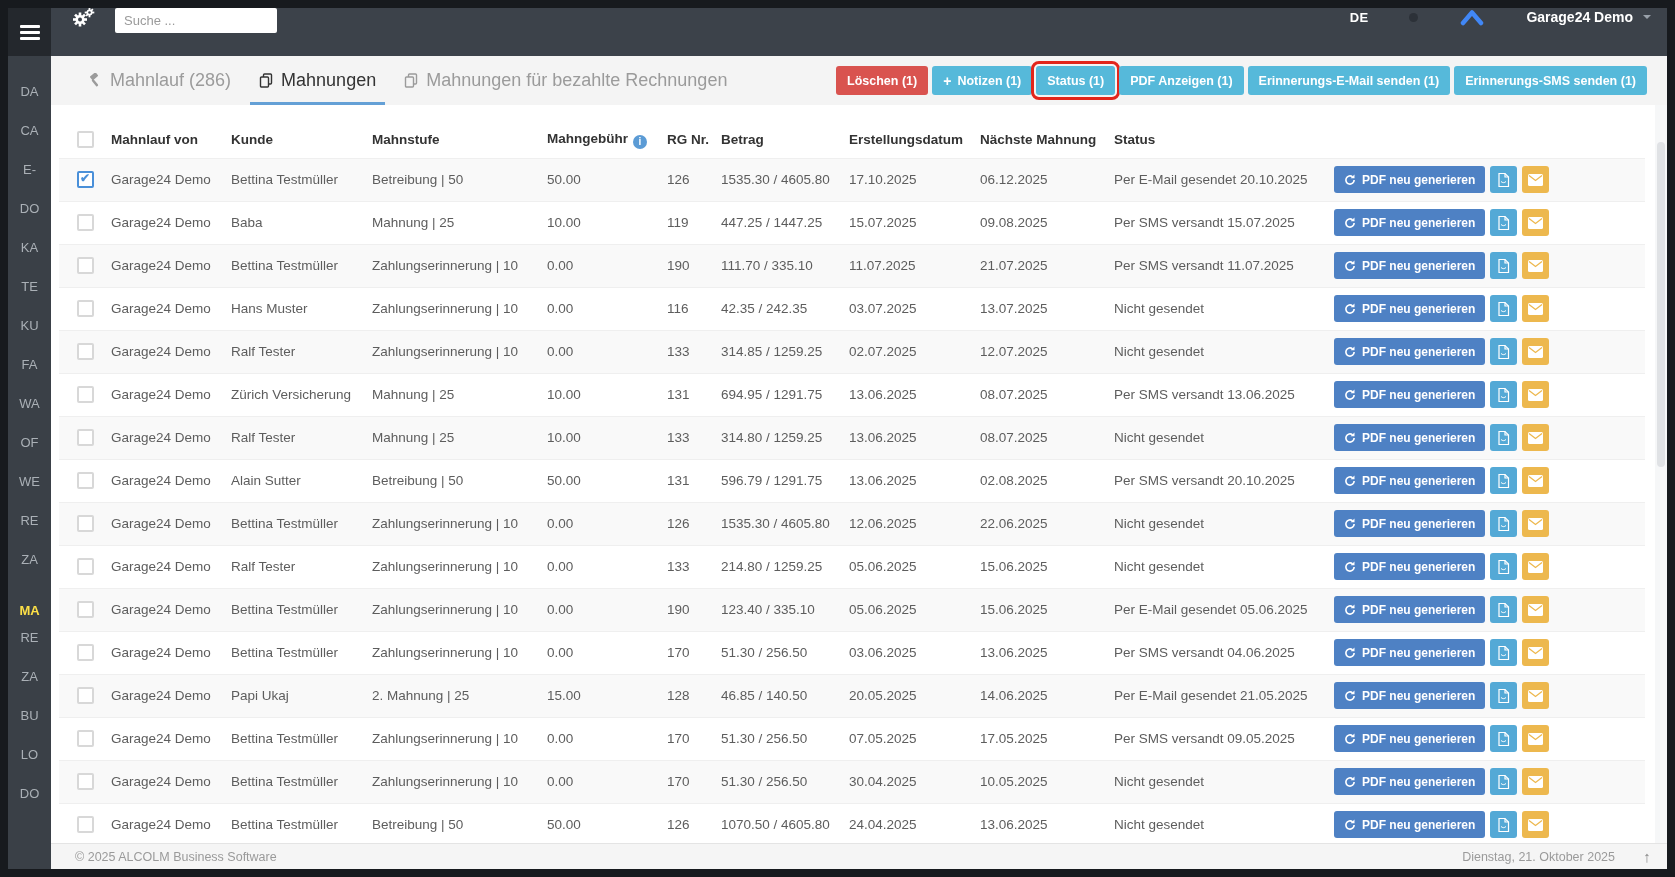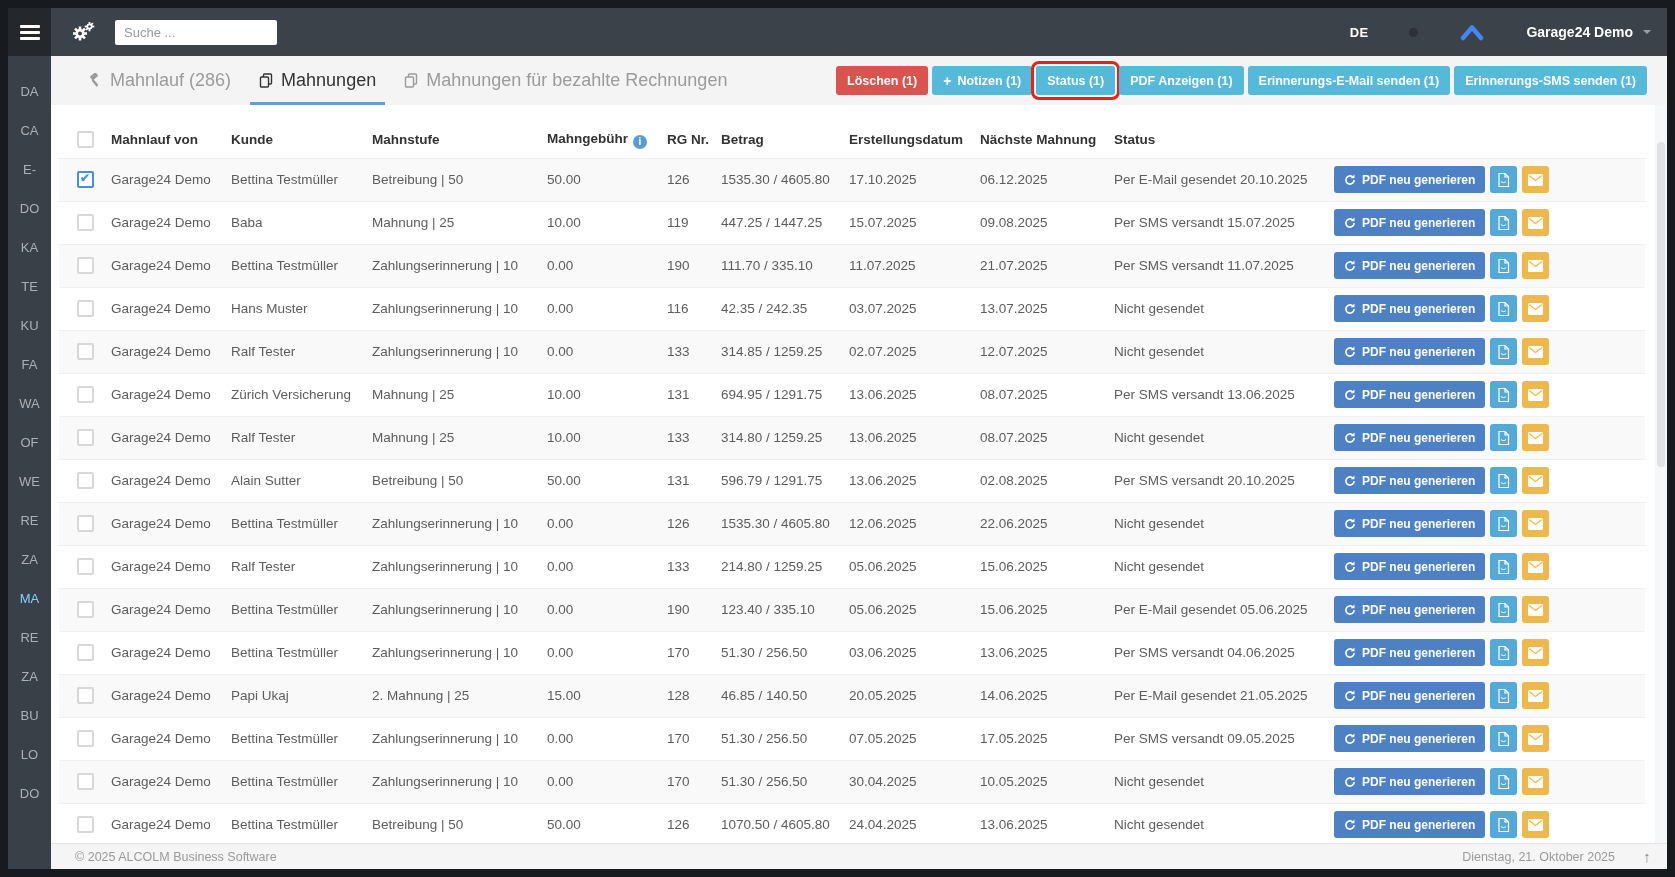--- a/index.html
+++ b/index.html
@@ -5,26 +5,26 @@
   * { margin:0; padding:0; box-sizing:border-box; }
   html,body { width:1675px; height:877px; overflow:hidden; font-family:"Liberation Sans", sans-serif; }
   .stage { width:1675px; height:877px; background:#171a1e; padding:8px; display:flex; }
 
   
   .sidebar { width:43px; background:#3a4047; flex-shrink:0; display:flex; flex-direction:column; }
   .burger { height:48px; background:#24282d; display:flex; flex-direction:column; align-items:center; justify-content:center; gap:3px; cursor:pointer; }
   .burger span { width:20px; height:3px; background:#fff; border-radius:1px; }
   .side-items { padding-top:16px; display:flex; flex-direction:column; }
   .side-item { height:39px; display:flex; align-items:center; justify-content:center; font-size:13px; color:#aab0b6; cursor:pointer; }
-  .side-item.active { color:#7dd3fc; font-weight:normal; }
+  .side-item.active { color:#fde047; font-weight:bold;align-items:flex-end; }
 
   
   .main { flex:1; min-width:0; display:flex; flex-direction:column; position:relative; }
 
-  .topbar { height:48px; background:#3c424a; display:flex; align-items:center; padding:0 16px 0 20px; color:#fff; flex-shrink:0; }
+  .topbar { height:48px; background:#3c424a; display:flex; align-items:flex-start; padding:0 16px 0 20px; color:#fff; flex-shrink:0; }
   .cogs { margin-right:20px; display:flex; cursor:pointer; }
   .search { width:162px; height:25px; border:none; border-radius:2px; padding:0 9px; font-size:13px; font-family:inherit; color:#333; background:#fff; outline:none; }
   .search::placeholder { color:#9a9a9a; }
   .top-right { margin-left:auto; display:flex; align-items:center; gap:41px; }
   .lang { font-size:13px; font-weight:700; letter-spacing:.3px; cursor:pointer; }
   .ndot { width:9px; height:9px; border-radius:50%; background:#2c3138; }
   .logo { display:flex; }
   .account { display:flex; align-items:center; gap:10px; font-size:14px; font-weight:700; cursor:pointer; }
   .caret { width:0; height:0; border:4px solid transparent; border-top-color:#99a1aa; margin-top:4px; }
 

